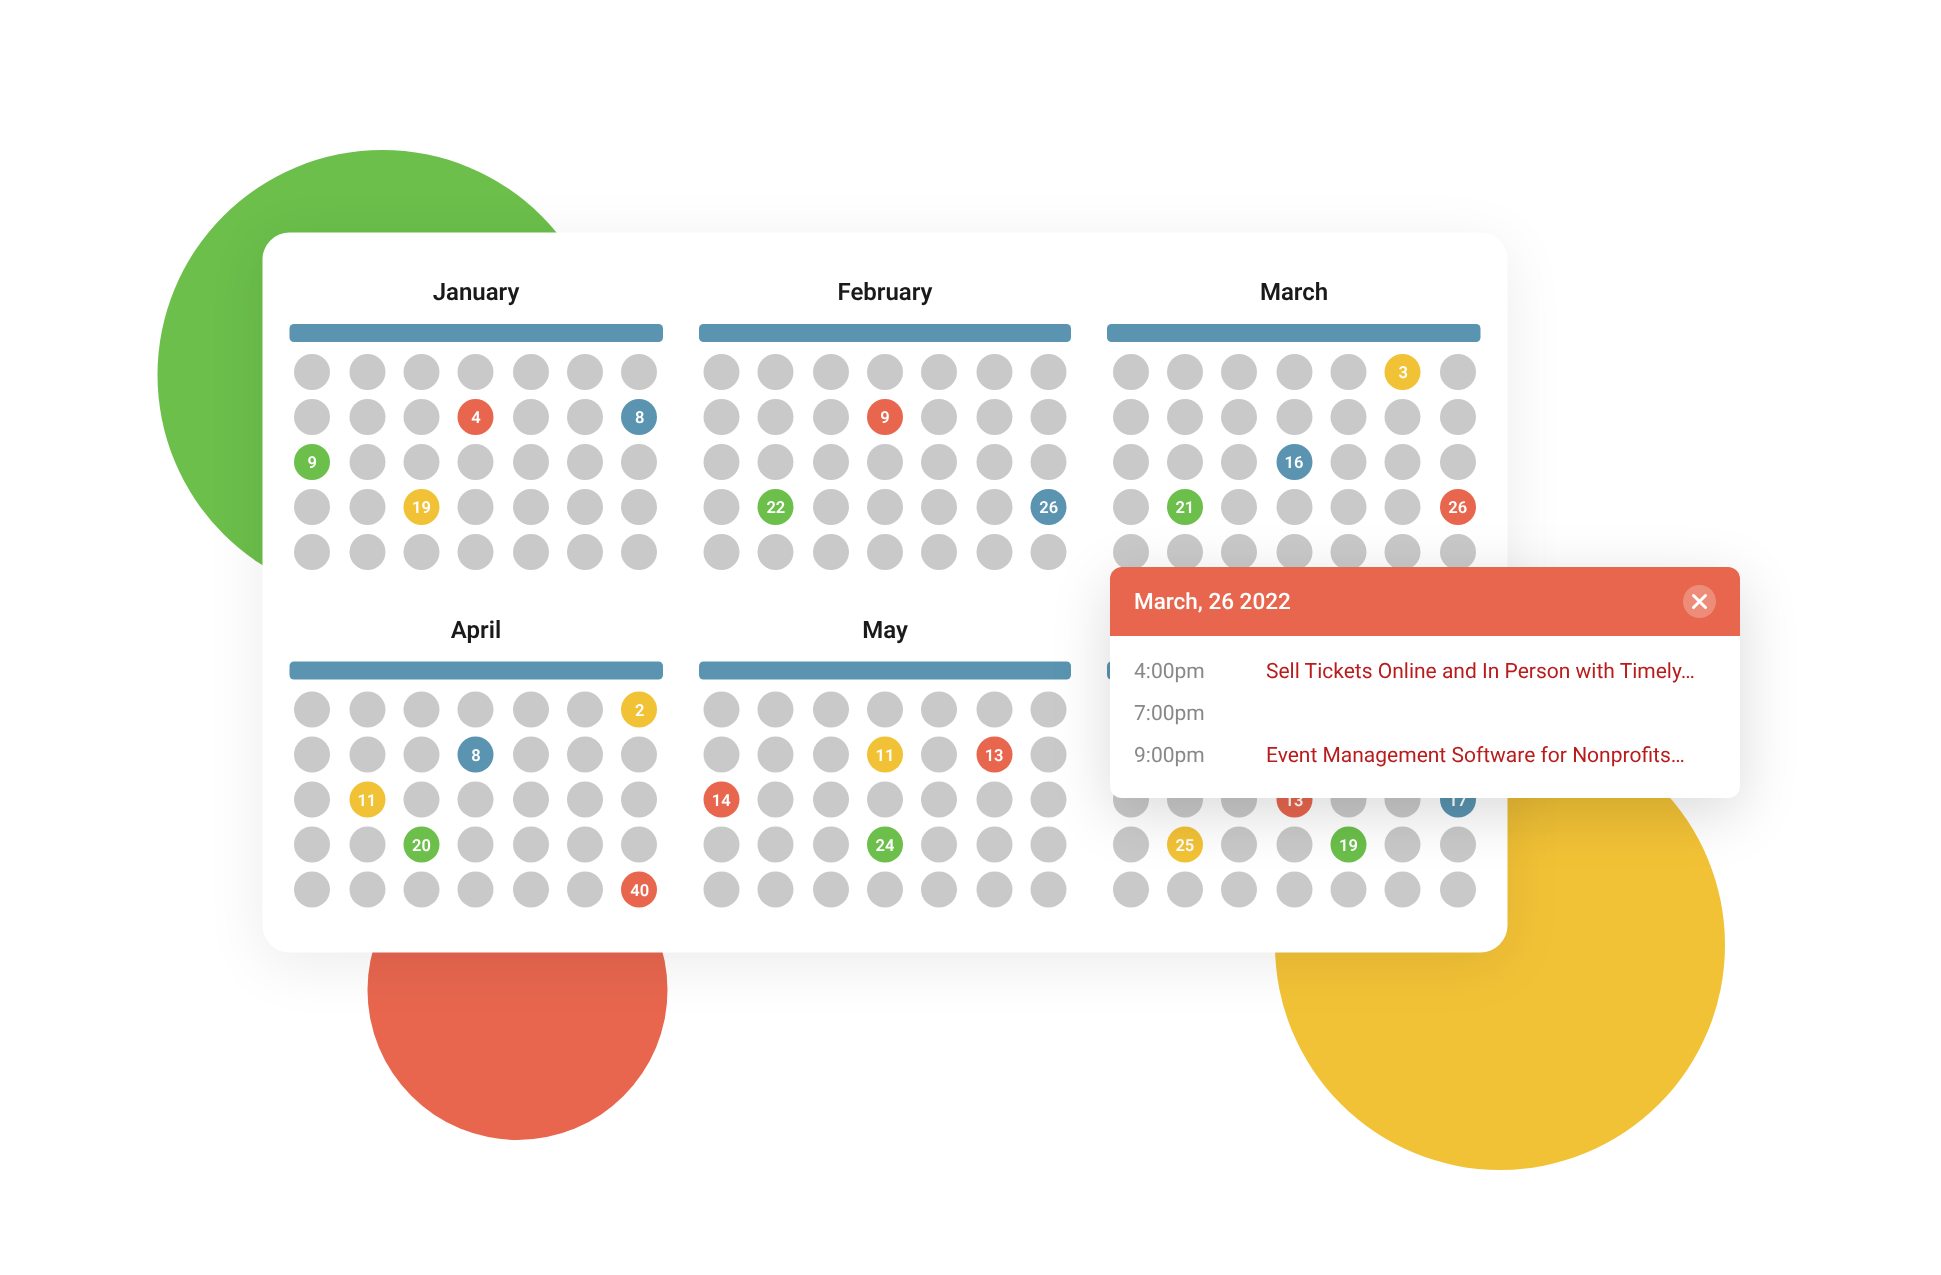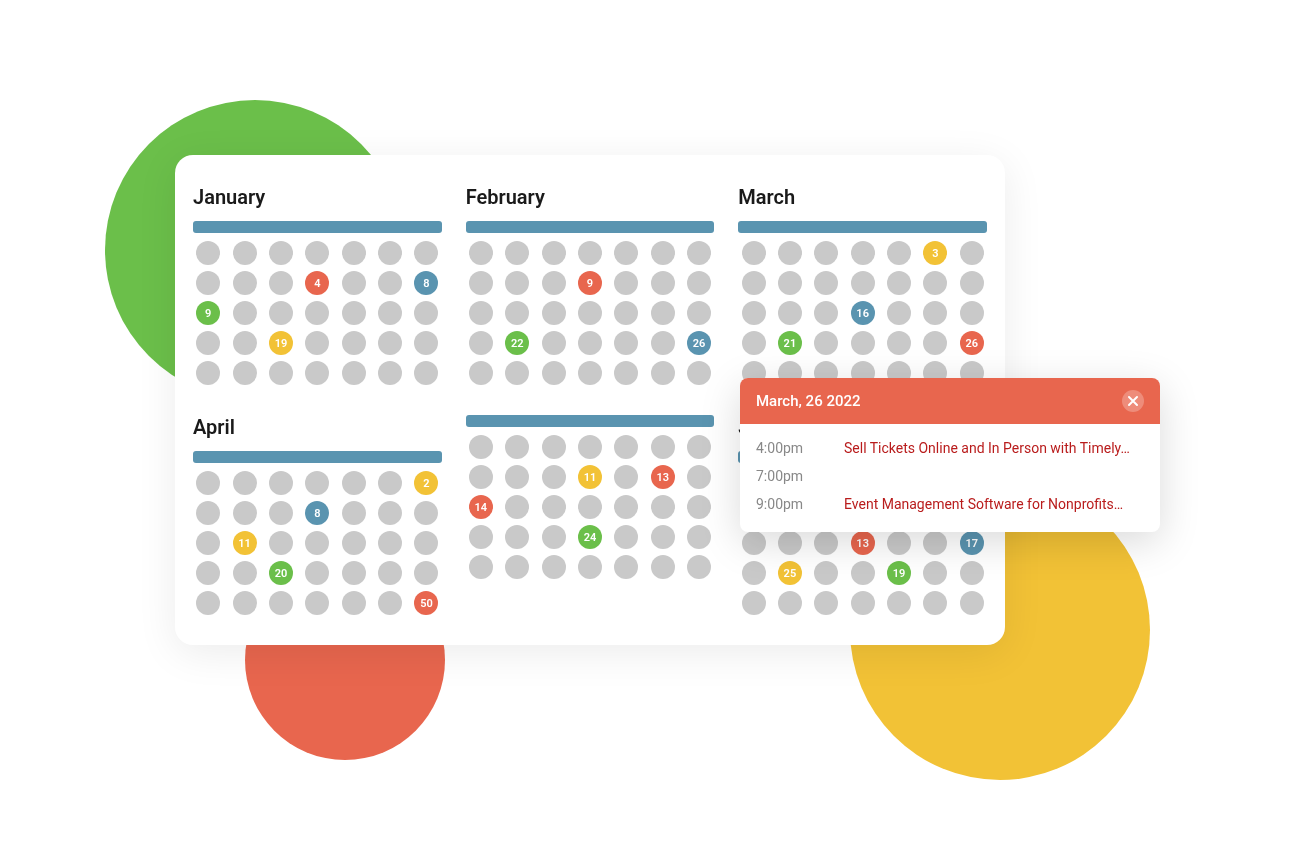--- a/index.html
+++ b/index.html
@@ -29,22 +29,23 @@
   box-shadow: 0 8px 40px rgba(0,0,0,0.08);
   padding: 30px 18px 30px 18px;
 }
 .months-grid {
   display: grid;
   grid-template-columns: repeat(3, 1fr);
   gap: 30px 24px;
 }
 .month { }
 .month-title {
+  text-align: center;
   font-weight: 600;
-  font-size: 20px;
+  font-size: 16px;
   color: #1a1a1a;
   margin-bottom: 12px;
 }
 .month-bar {
   height: 12px;
   background: #5a94b0;
   border-radius: 3px;
   margin-bottom: 8px;
 }
 .days {
@@ -286,24 +287,25 @@
           <div class="day c-grey"></div>
           <div class="day c-grey"></div>
           <div class="day c-grey"></div>
           <div class="day c-grey"></div>
           <div class="day c-grey"></div>
           <div class="day c-grey"></div>
           <div class="day c-grey"></div>
           <div class="day c-grey"></div>
           <div class="day c-grey"></div>
           <div class="day c-grey"></div>
-          <div class="day c-orange">50</div>
-        </div>
-      </div>
-      <div class="month">
+          <div class="day c-orange">40</div>
+        </div>
+      </div>
+      <div class="month">
+        <div class="month-title">May</div>
         <div class="month-bar"></div>
         <div class="days">
           <div class="day c-grey"></div>
           <div class="day c-grey"></div>
           <div class="day c-grey"></div>
           <div class="day c-grey"></div>
           <div class="day c-grey"></div>
           <div class="day c-grey"></div>
           <div class="day c-grey"></div>
           <div class="day c-grey"></div>

